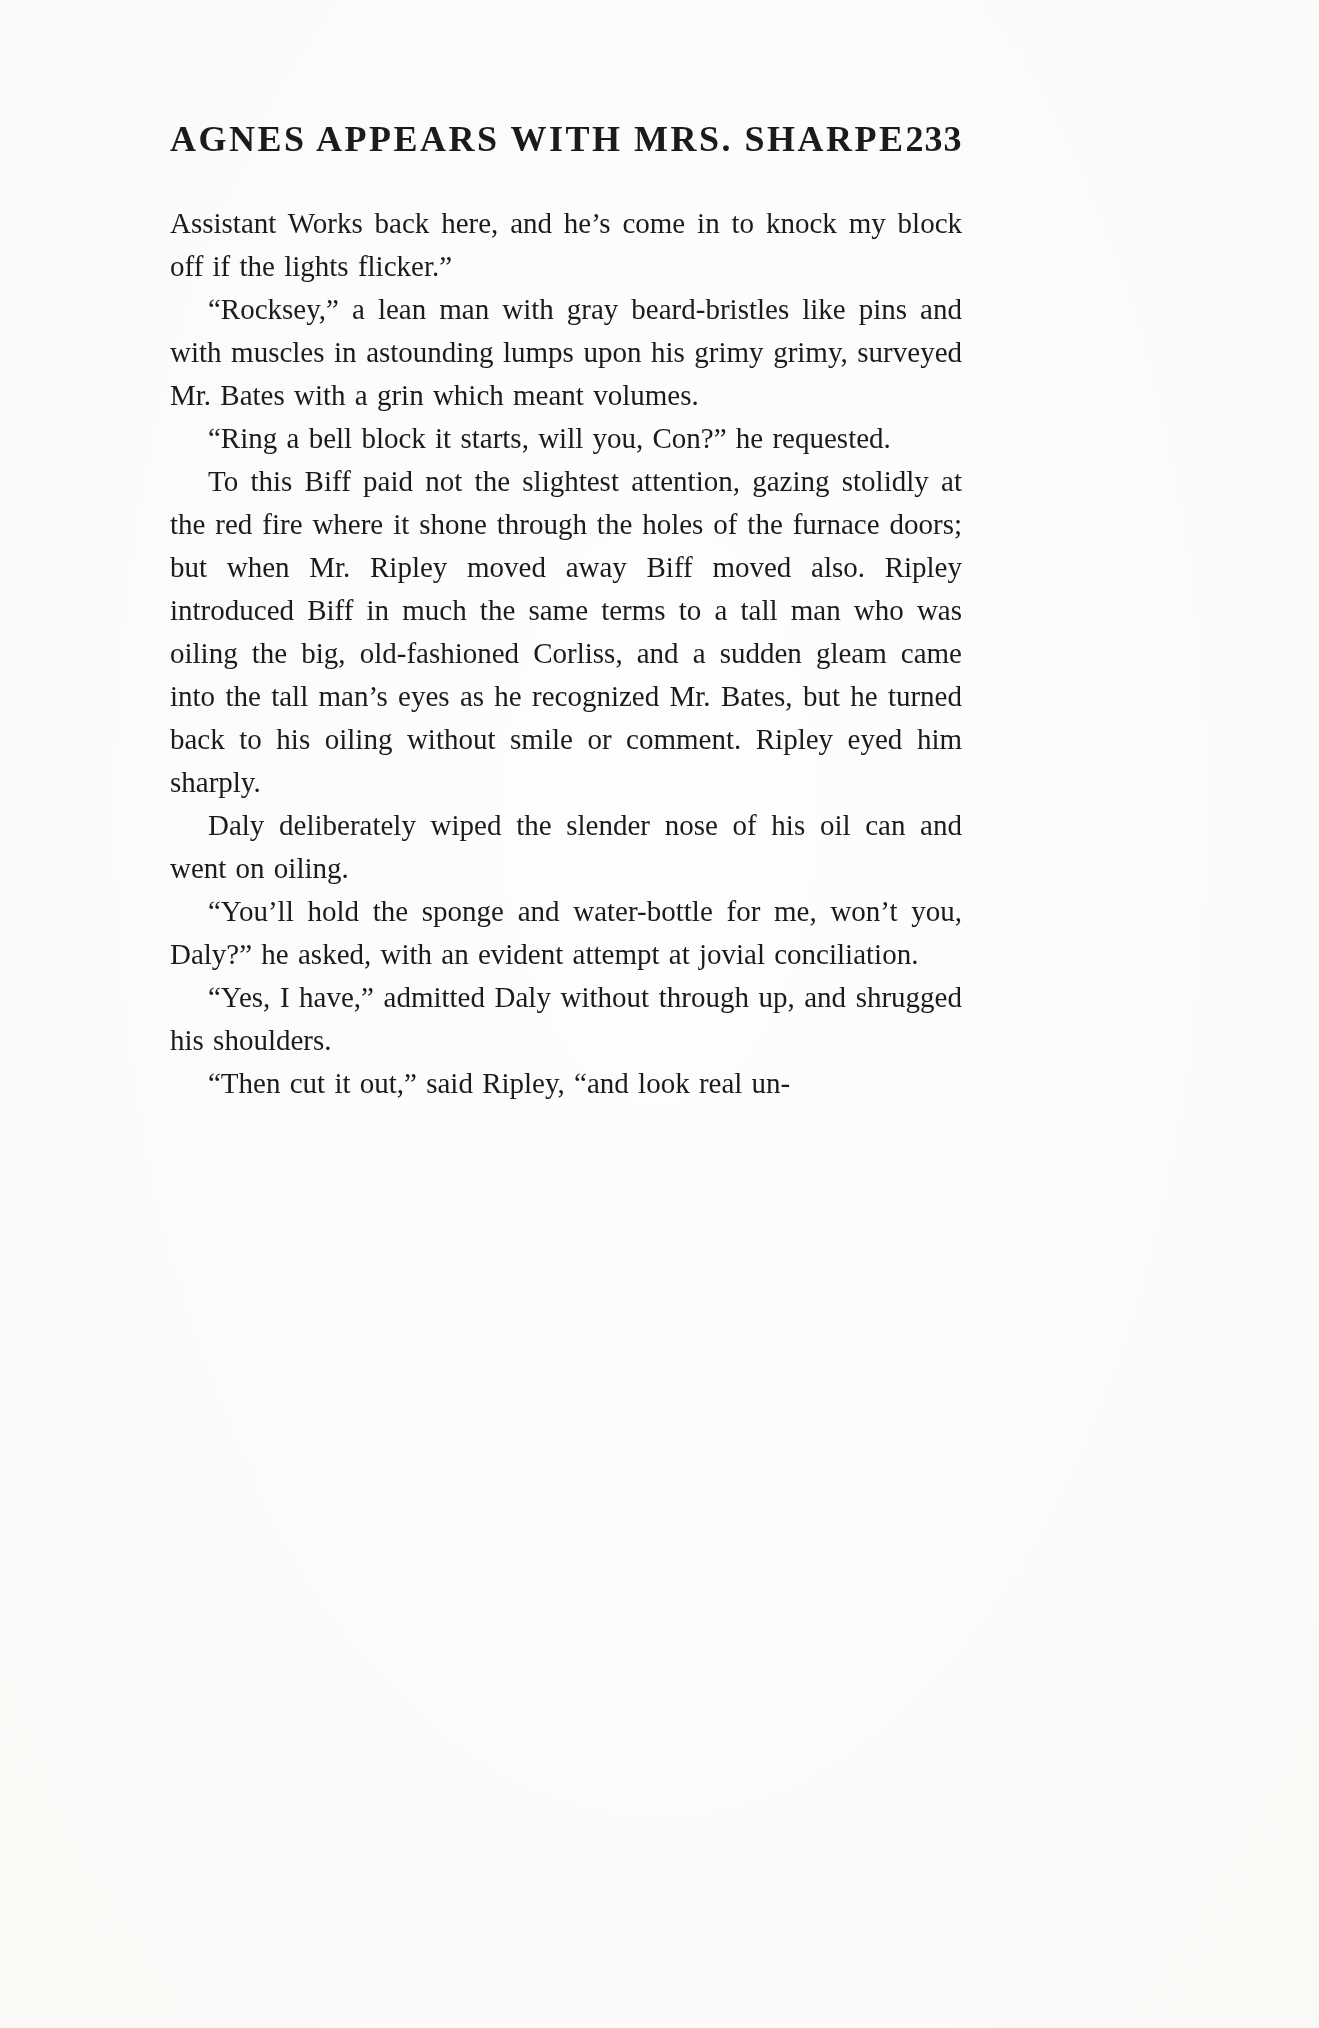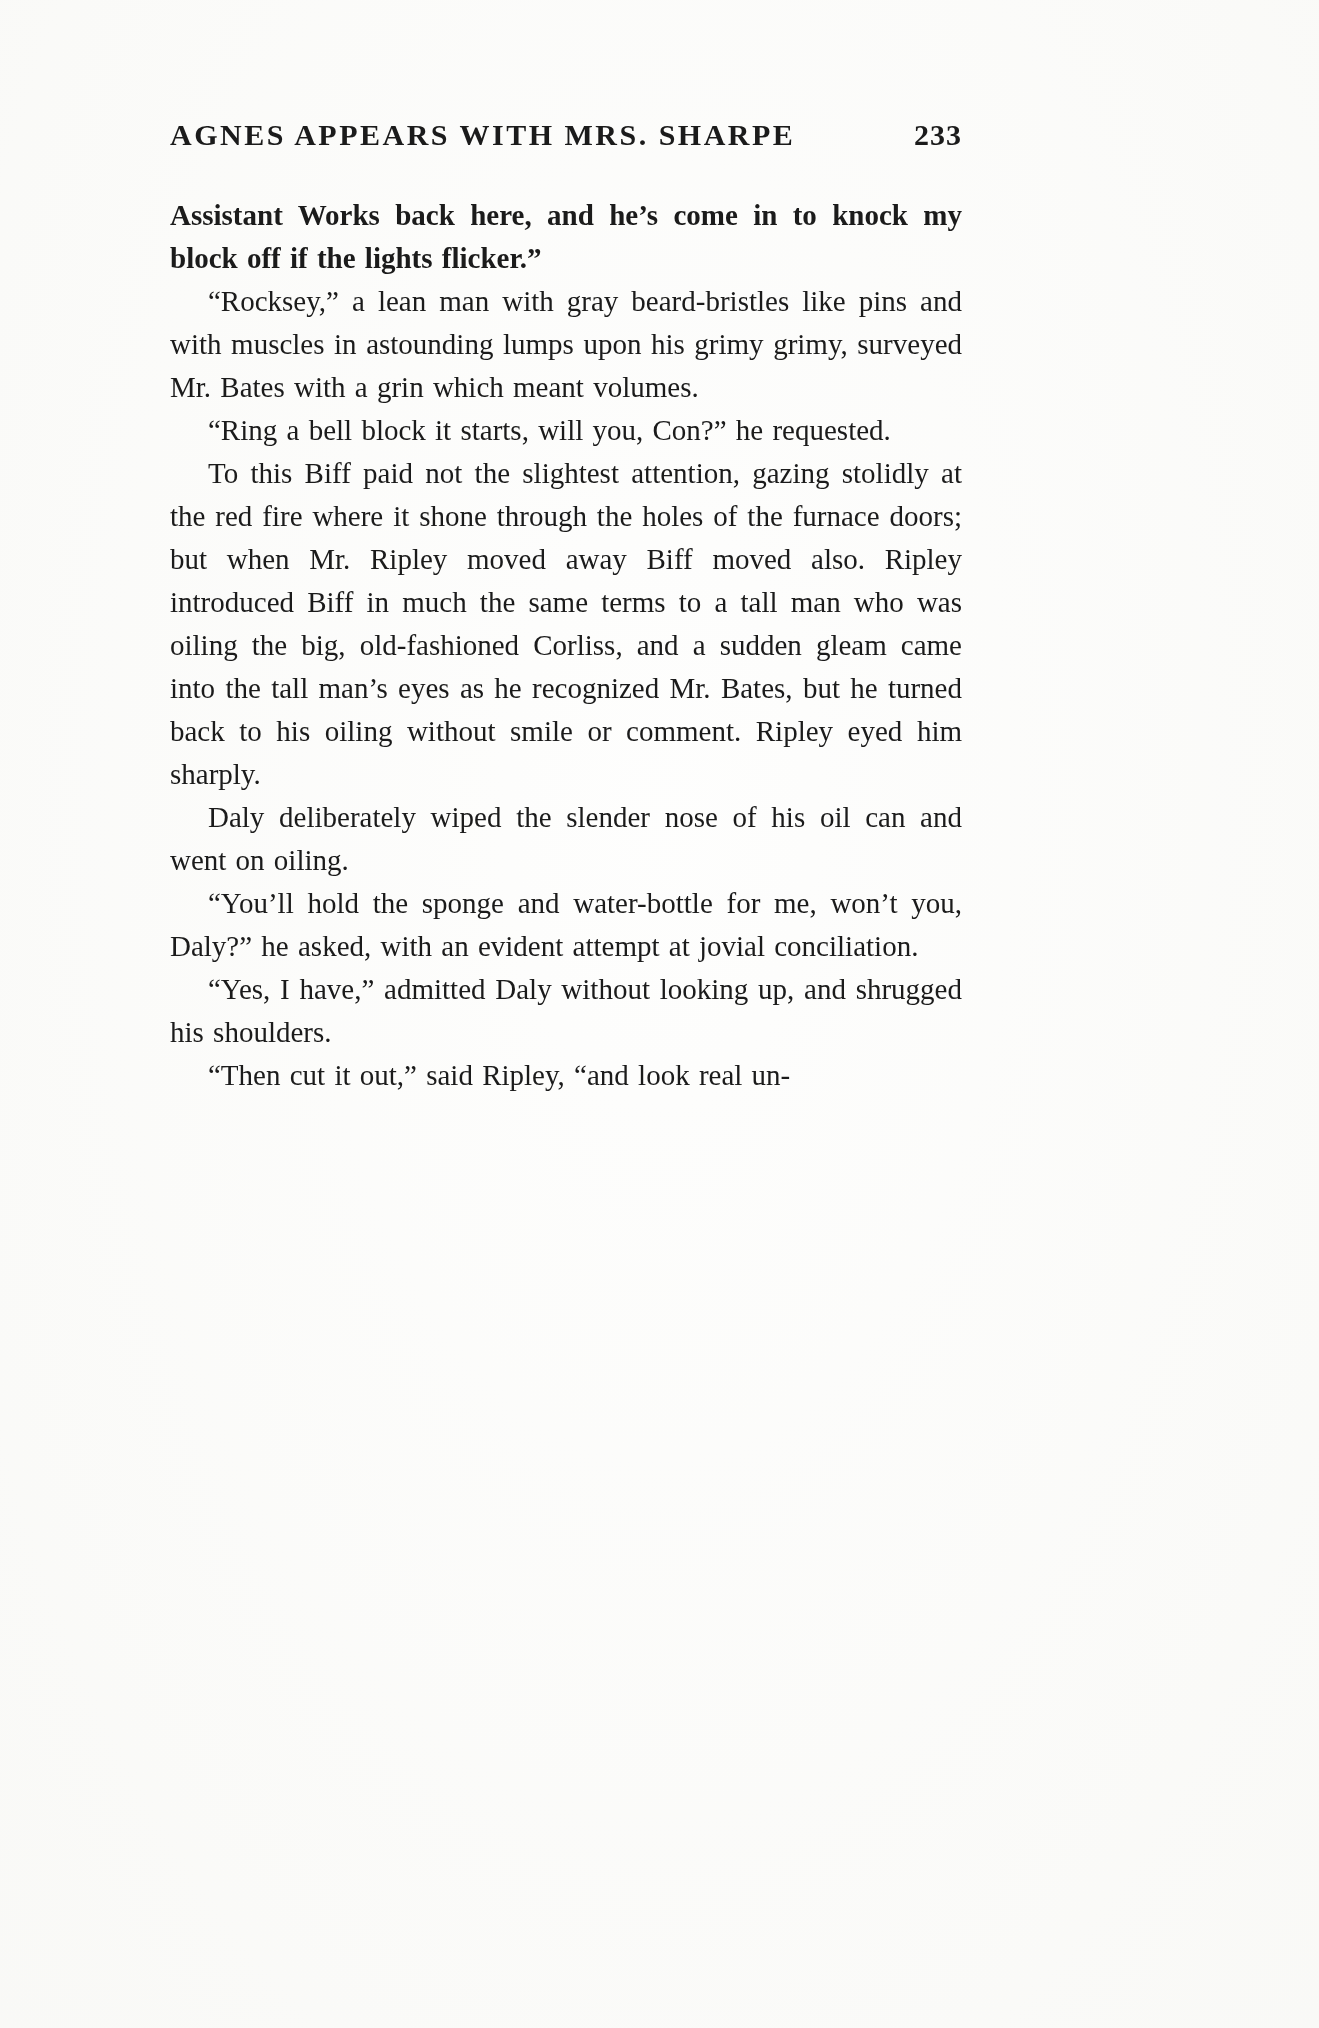--- a/index.html
+++ b/index.html
@@ -18,40 +18,39 @@
   .page {
     position: absolute;
     top: 118px;
     left: 170px;
     width: 792px;
   }
   .running-header {
     display: flex;
     justify-content: space-between;
     align-items: baseline;
-    font-size: 30px;
+    font-size: 36px;
     font-weight: bold;
     letter-spacing: 2.5px;
     margin-bottom: 42px;
     white-space: nowrap;
   }
   .running-header .page-number {
     letter-spacing: 1px;
   }
   .body-text p {
     margin: 0;
     font-size: 29px;
     line-height: 43px;
     text-align: justify;
     text-indent: 38px;
     word-spacing: 2px;
   }
   .body-text p.no-indent {
     text-indent: 0;
-    font-weight: bold;
   }
   
   .paper-tint {
     position: absolute;
     inset: 0;
     background:
       radial-gradient(ellipse at 50% 40%, rgba(255,255,255,0.6), rgba(240,240,236,0.25)),
       #fcfcfa;
     z-index: -1;
   }
@@ -68,17 +67,17 @@
     <span class="page-number">233</span>
   </div>
 
   <div class="body-text">
     <p class="no-indent">Assistant Works back here, and he’s come in to knock my block off if the lights flicker.”</p>
     <p>“Rocksey,” a lean man with gray beard-bristles like pins and with muscles in astounding lumps upon his grimy grimy, surveyed Mr. Bates with a grin which meant volumes.</p>
     <p>“Ring a bell block it starts, will you, Con?” he requested.</p>
     <p>To this Biff paid not the slightest attention, gazing stolidly at the red fire where it shone through the holes of the furnace doors; but when Mr. Ripley moved away Biff moved also. Ripley introduced Biff in much the same terms to a tall man who was oiling the big, old-fashioned Corliss, and a sudden gleam came into the tall man’s eyes as he recognized Mr. Bates, but he turned back to his oiling without smile or comment. Ripley eyed him sharply.</p>
     <p>Daly deliberately wiped the slender nose of his oil can and went on oiling.</p>
     <p>“You’ll hold the sponge and water-bottle for me, won’t you, Daly?” he asked, with an evident attempt at jovial conciliation.</p>
-    <p>“Yes, I have,” admitted Daly without looking up, and shrugged his shoulders.</p>
+    <p>“Yes, I have,” admitted Daly without through up, and shrugged his shoulders.</p>
     <p>“Then cut it out,” said Ripley, “and look real un-</p>
   </div>
 
 </div>
 
 </body></html>

